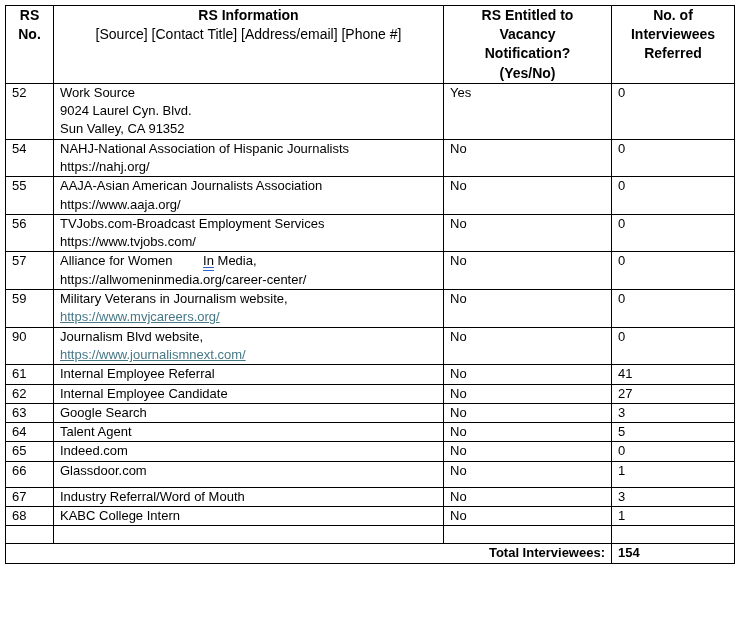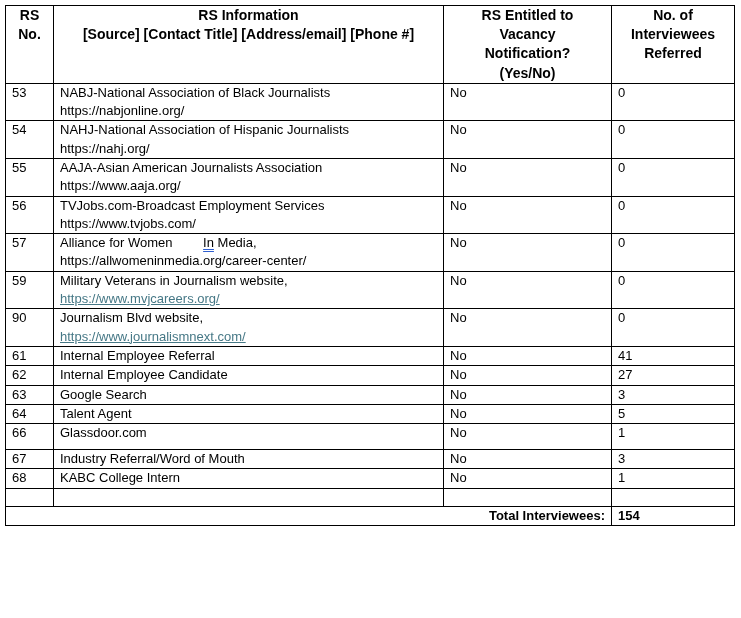--- a/index.html
+++ b/index.html
@@ -3,21 +3,21 @@
 <meta charset="utf-8">
 <style>
   html, body { margin:0; padding:0; background:#ffffff; }
   body { width:741px; height:618px; position:relative; overflow:hidden;
          font-family:"Liberation Sans", sans-serif; color:#000; }
   table.rs { position:absolute; left:5px; top:5px; border-collapse:collapse;
              table-layout:fixed; width:729px; }
   table.rs td, table.rs th { border:1px solid #000; padding:0 6px; vertical-align:top;
              font-size:13px; line-height:18.3px; }
   table.rs th { font-weight:bold; text-align:center; font-size:14px; line-height:19.2px; padding-top:0;margin-top:19px; }
-  th .sub { font-weight:bold; display:block; }
+  th .sub { font-weight:normal; display:block; }
   col.c1 { width:48px; } col.c2 { width:390px; } col.c3 { width:168px; } col.c4 { width:123px; }
   .line { display:block; white-space:nowrap; }
   a.link { color:#467886; text-decoration:underline; }
   .spell { text-decoration:underline double #2f5fd0; text-underline-offset:2px;margin-left:27px; }
   tr.hdr { height:77px; }
   tr.total td { font-weight:bold; }
   tr.total td.lbl { text-align:right; padding-right:6px; }
   tr.blank { height:18px; }
 </style>
 </head>
@@ -48,30 +48,31 @@
       </th>
       <th>
         <span class="line">No. of</span>
         <span class="line">Interviewees</span>
         <span class="line">Referred</span>
       </th>
     </tr>
   </thead>
   <tbody>
 
-
-    <tr style="height:36px">
-      <td>53</td>
-      <td>
-        <span class="line">NABJ-National Association of Black Journalists</span>
-        <span class="line">https://nabjonline.org/</span>
-      </td>
-      <td>No</td>
-      <td>0</td>
-    </tr>
+    <tr style="height:55px">
+      <td>52</td>
+      <td>
+        <span class="line">Work Source</span>
+        <span class="line">9024 Laurel Cyn. Blvd.</span>
+        <span class="line">Sun Valley, CA 91352</span>
+      </td>
+      <td>Yes</td>
+      <td>0</td>
+    </tr>
+
 
     <tr style="height:37px">
       <td>54</td>
       <td>
         <span class="line">NAHJ-National Association of Hispanic Journalists</span>
         <span class="line">https://nahj.org/</span>
       </td>
       <td>No</td>
       <td>0</td>
     </tr>
@@ -148,20 +149,26 @@
       <td>3</td>
     </tr>
 
     <tr style="height:19px">
       <td>64</td>
       <td>Talent Agent</td>
       <td>No</td>
       <td>5</td>
     </tr>
 
+    <tr style="height:18px">
+      <td>65</td>
+      <td>Indeed.com</td>
+      <td>No</td>
+      <td>0</td>
+    </tr>
 
     <tr style="height:26px">
       <td>66</td>
       <td>Glassdoor.com</td>
       <td>No</td>
       <td>1</td>
     </tr>
 
     <tr style="height:18px">
       <td>67</td>

